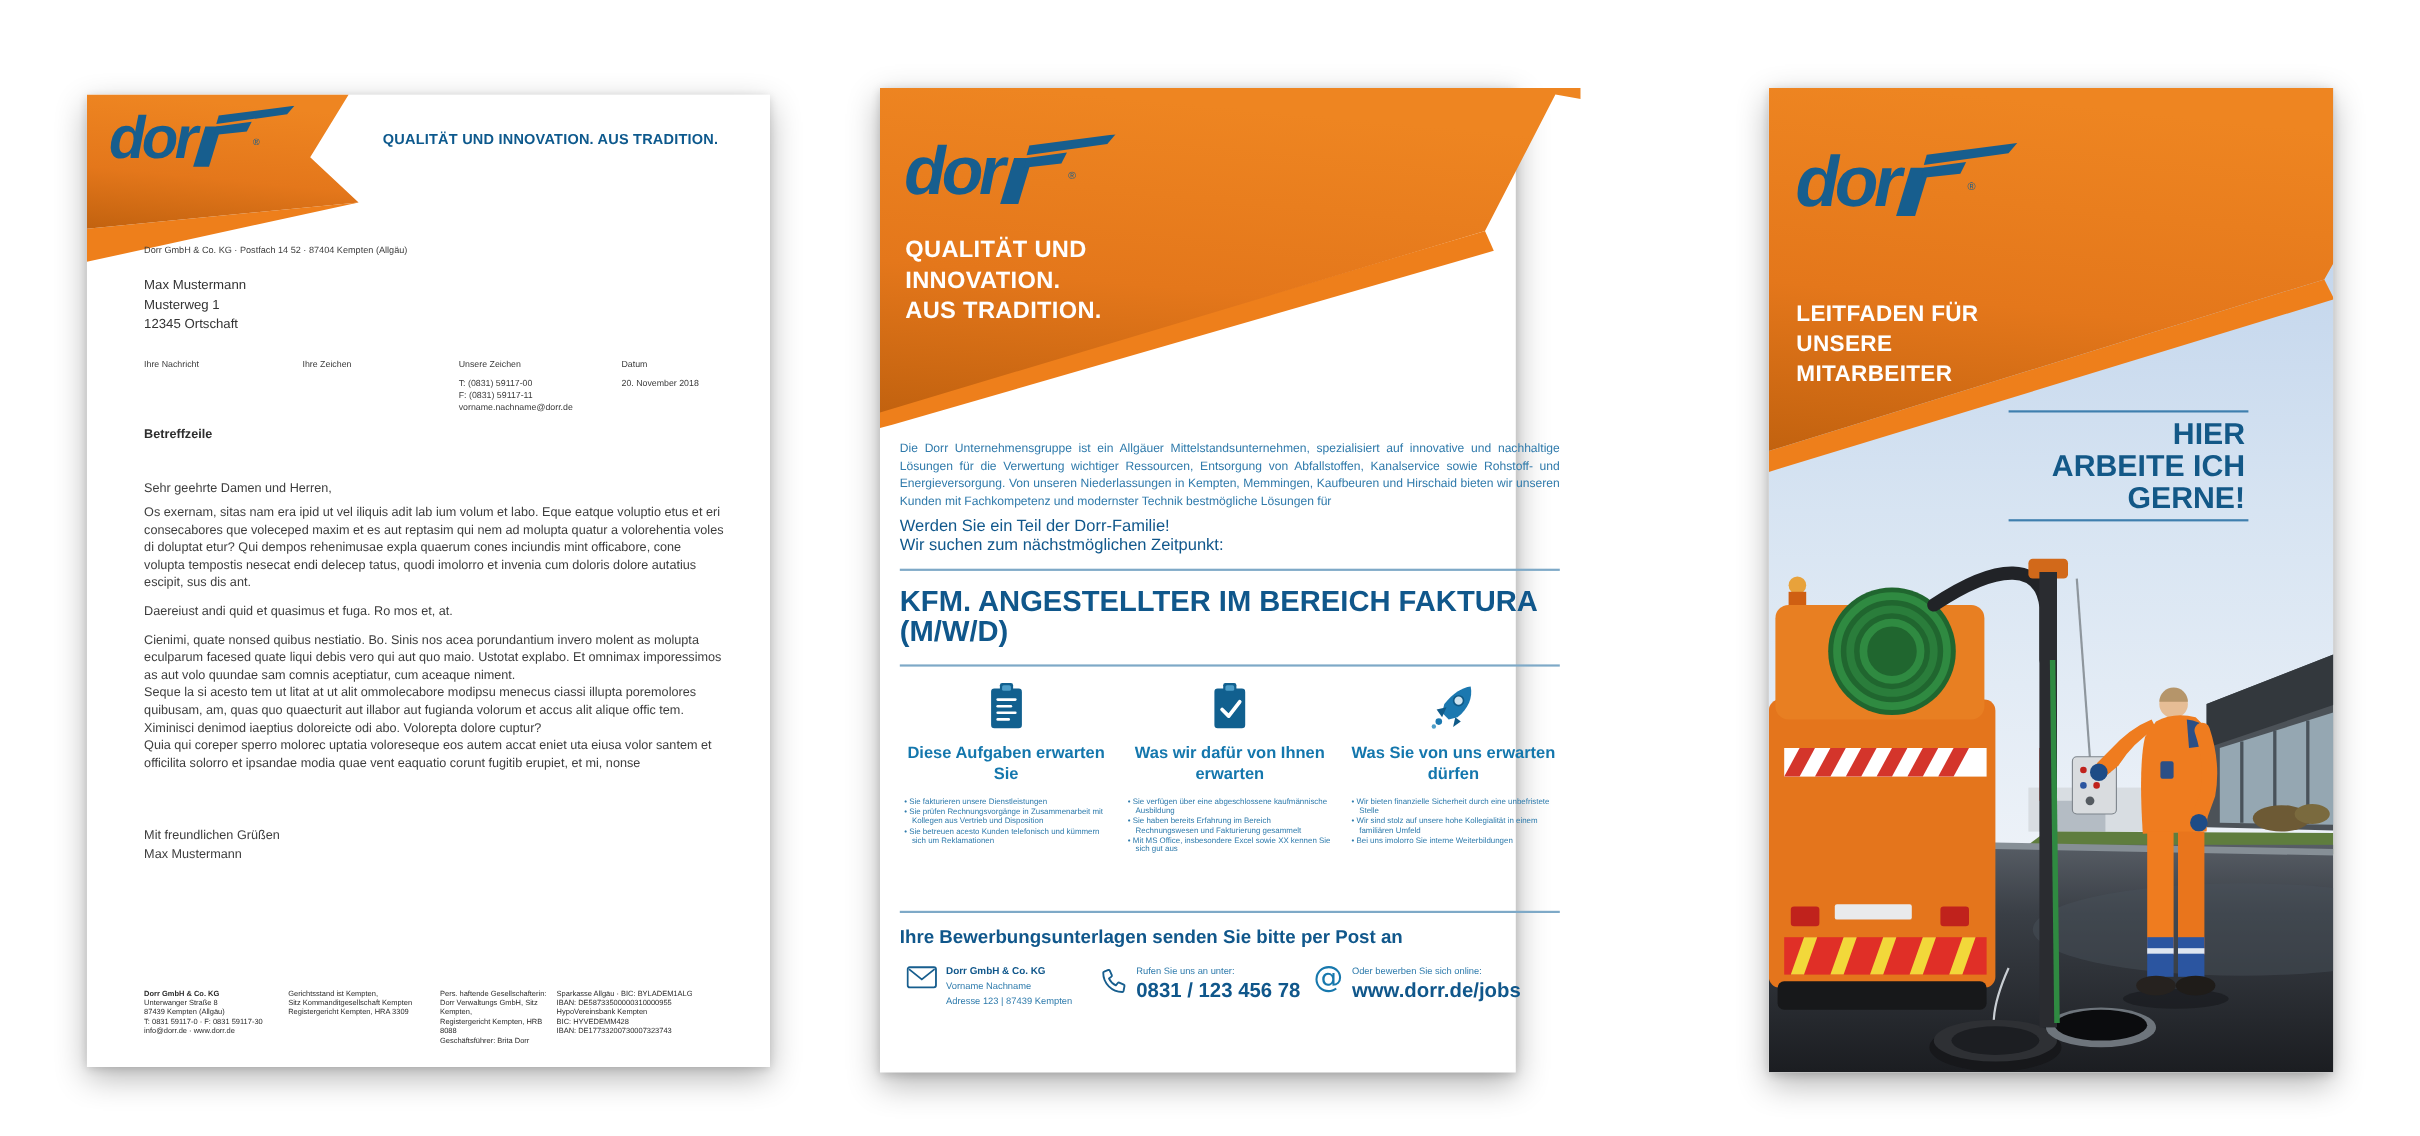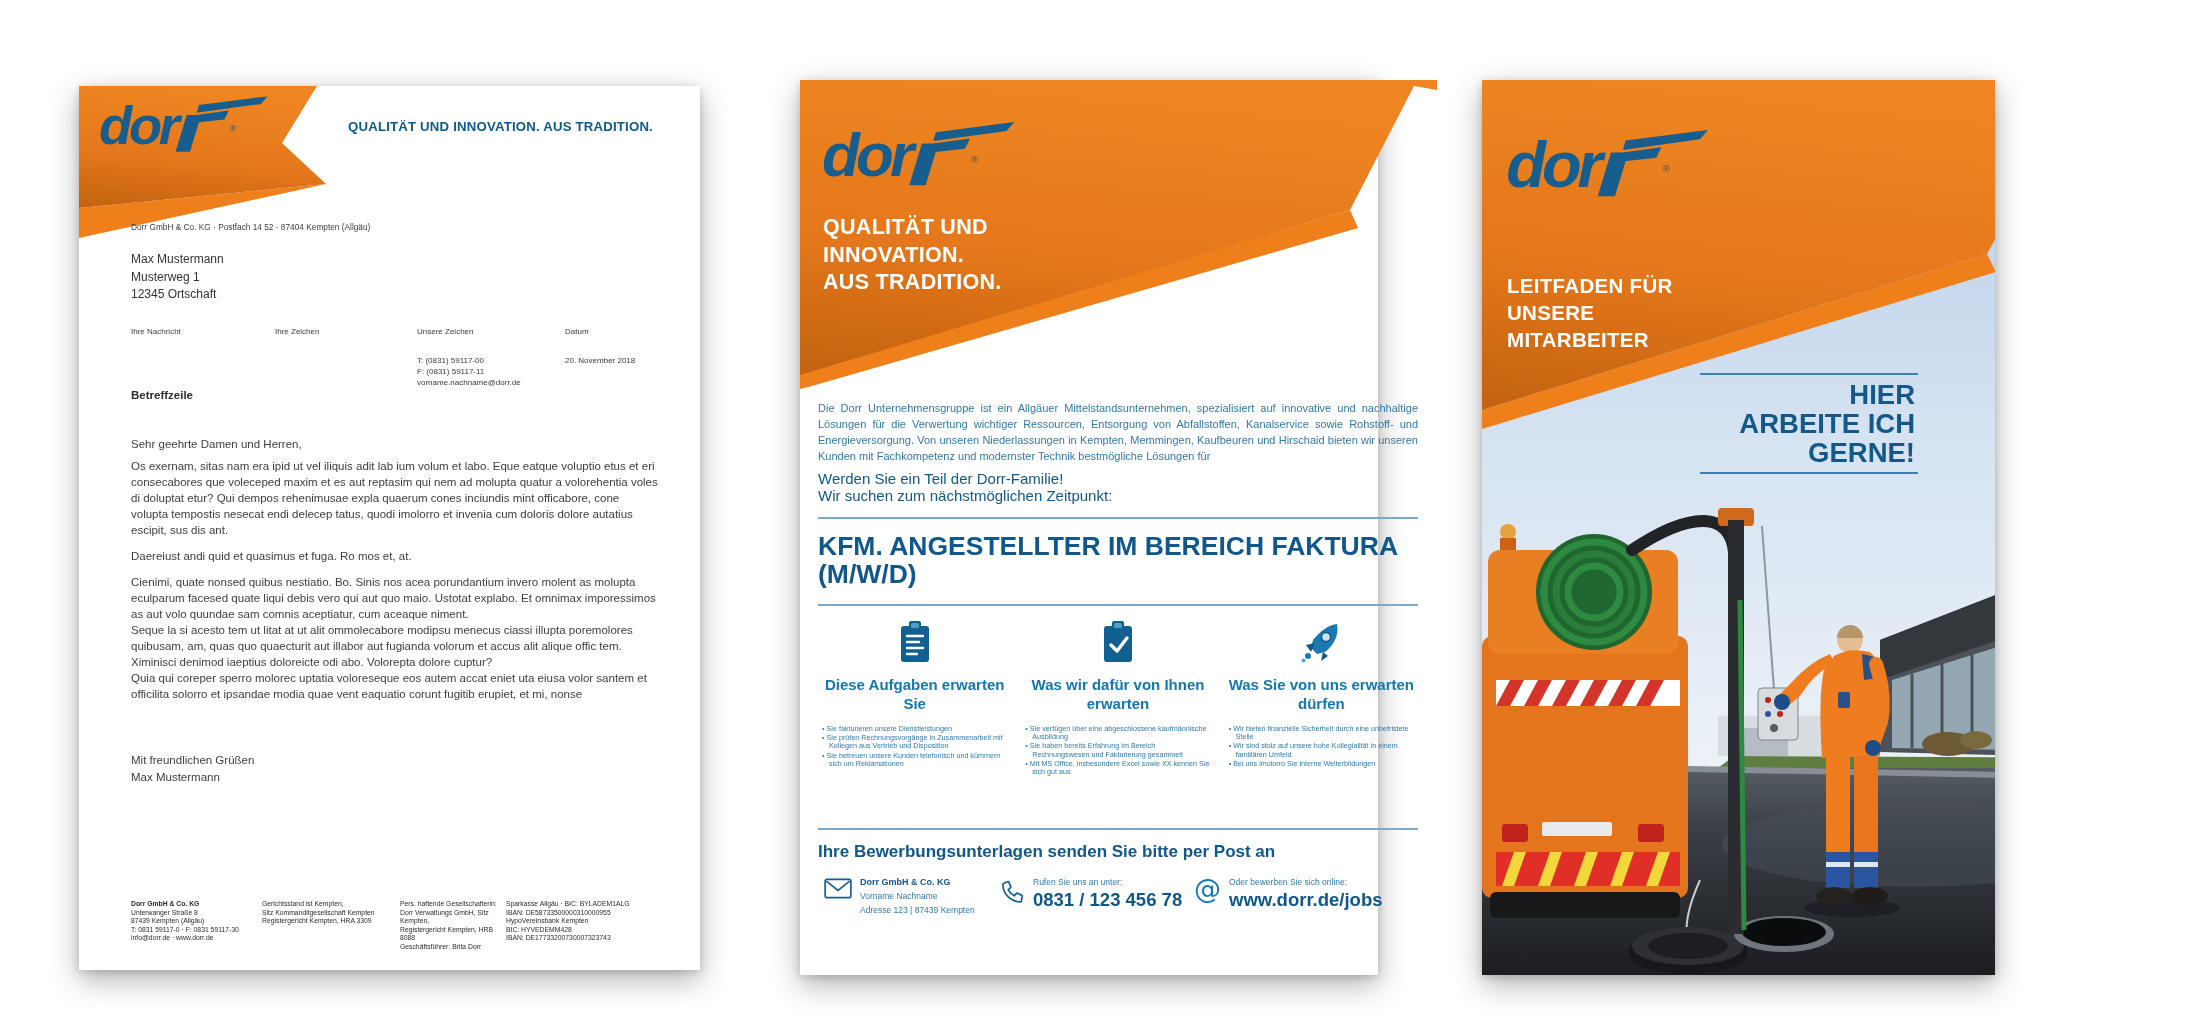--- a/index.html
+++ b/index.html
@@ -11,21 +11,21 @@
   .ribbon{position:absolute;top:0;left:0;}
   .logo{position:absolute;color:#175e8e;}
 
   
   #page-letter{left:79px;top:86px;width:621px;height:884px;}
   .lt-tagline{right:47px;top:33px;font-size:13.2px;font-weight:bold;color:#0d598d;letter-spacing:.2px;}
   .lt-sender{left:52px;top:136px;font-size:8.3px;color:#3c3c3c;}
   .lt-recipient{left:52px;top:165px;font-size:12px;line-height:17.5px;color:#333;}
   .lt-refs{left:52px;top:240px;width:530px;height:60px;font-size:8px;color:#3a3a3a;}
   .lt-refcol{position:absolute;top:0;line-height:11px;}
-  .lt-reflabel{margin-bottom:18px;}
+  .lt-reflabel{margin-bottom:6px;}
   .lt-subject{left:52px;top:303px;font-size:11.5px;font-weight:bold;color:#2e2e2e;}
   .lt-salutation{left:52px;top:352px;font-size:11.5px;color:#3d3d3d;}
   .lt-body{left:52px;top:372px;width:528px;font-size:11.5px;line-height:16px;color:#3d3d3d;}
   .lt-body p{margin:0 0 10px 0;}
   .lt-body p.tight{margin-bottom:0;}
   .lt-closing{left:52px;top:666px;font-size:11.5px;line-height:16.5px;color:#3d3d3d;}
   .lt-footer{left:52px;top:814px;width:530px;height:56px;font-size:6.8px;line-height:8.6px;color:#2b2b2b;}
   .lt-fcol{position:absolute;top:0;}
   .lt-fcol .b{font-weight:bold;}
 
@@ -44,21 +44,21 @@
   .fl-col li{padding-left:7px;text-indent:-7px;margin-bottom:1px;}
   .fl-col li::before{content:"• ";}
   .fl-apply{left:18px;top:762px;font-size:17px;font-weight:bold;color:#10578b;}
   .fl-contact{position:absolute;display:flex;gap:8px;top:795px;}
   .fl-contact .txt{color:#2e7bac;font-size:8.5px;line-height:14px;}
   .fl-contact .txt .title{font-weight:bold;color:#10578b;font-size:9px;}
   .fl-big{font-size:18.5px;line-height:22px;font-weight:bold;color:#10578b;}
   .at-glyph{font-size:27px;line-height:27px;color:#1778ad;font-family:"DejaVu Sans",sans-serif;}
 
   
-  #page-brochure{left:1482px;top:80px;width:513px;height:895px;overflow:hidden;}
+  #page-brochure{left:1608px;top:80px;width:513px;height:895px;overflow:hidden;}
   .br-title{left:25px;top:192px;font-size:20.5px;line-height:27px;font-weight:bold;color:#fff;letter-spacing:.3px;}
   .br-slogan{right:77px;top:293px;width:260px;text-align:right;}
   .br-slogan .line{height:2px;background:#3f7fae;width:218px;margin-left:auto;}
   .br-slogan .words{font-size:27.5px;line-height:29px;font-weight:bold;color:#135887;margin:5px 3px;}
 </style>
 </head>
 <body>
 
 <svg width="0" height="0" style="position:absolute" aria-hidden="true">
   <defs>
@@ -188,21 +188,21 @@
               <line x1="10" y1="22" x2="22" y2="22"></line>
             <line x1="10" y1="28" x2="26" y2="28"></line>
               <line x1="10" y1="34" x2="20" y2="34"></line>
           </g>
         </svg>
       </div>
       <div class="fl-colhead">Diese Aufgaben erwarten Sie</div>
       <ul>
         <li>Sie fakturieren unsere Dienstleistungen</li>
         <li>Sie prüfen Rechnungsvorgänge in Zusammenarbeit mit Kollegen aus Vertrieb und Disposition</li>
-        <li>Sie betreuen unsere Kunden telefonisch und kümmern sich um Reklamationen</li>
+        <li>Sie betreuen acesto Kunden telefonisch und kümmern sich um Reklamationen</li>
       </ul>
     </div>
     <div class="fl-col">
       <div class="fl-iconwrap">
         <svg width="36" height="44" viewBox="0 0 36 44">
           <rect x="4" y="6" width="28" height="36" rx="3" fill="#11608f"></rect>
           <rect x="12" y="1" width="12" height="9" rx="2" fill="#11608f"></rect>
           <rect x="14" y="3" width="8" height="5" rx="1.5" fill="#4d9ec9"></rect>
           <path d="M11,25 l6,6 l10,-13" stroke="#fff" stroke-width="3.4" fill="none" stroke-linecap="round" stroke-linejoin="round"></path>
         </svg>

